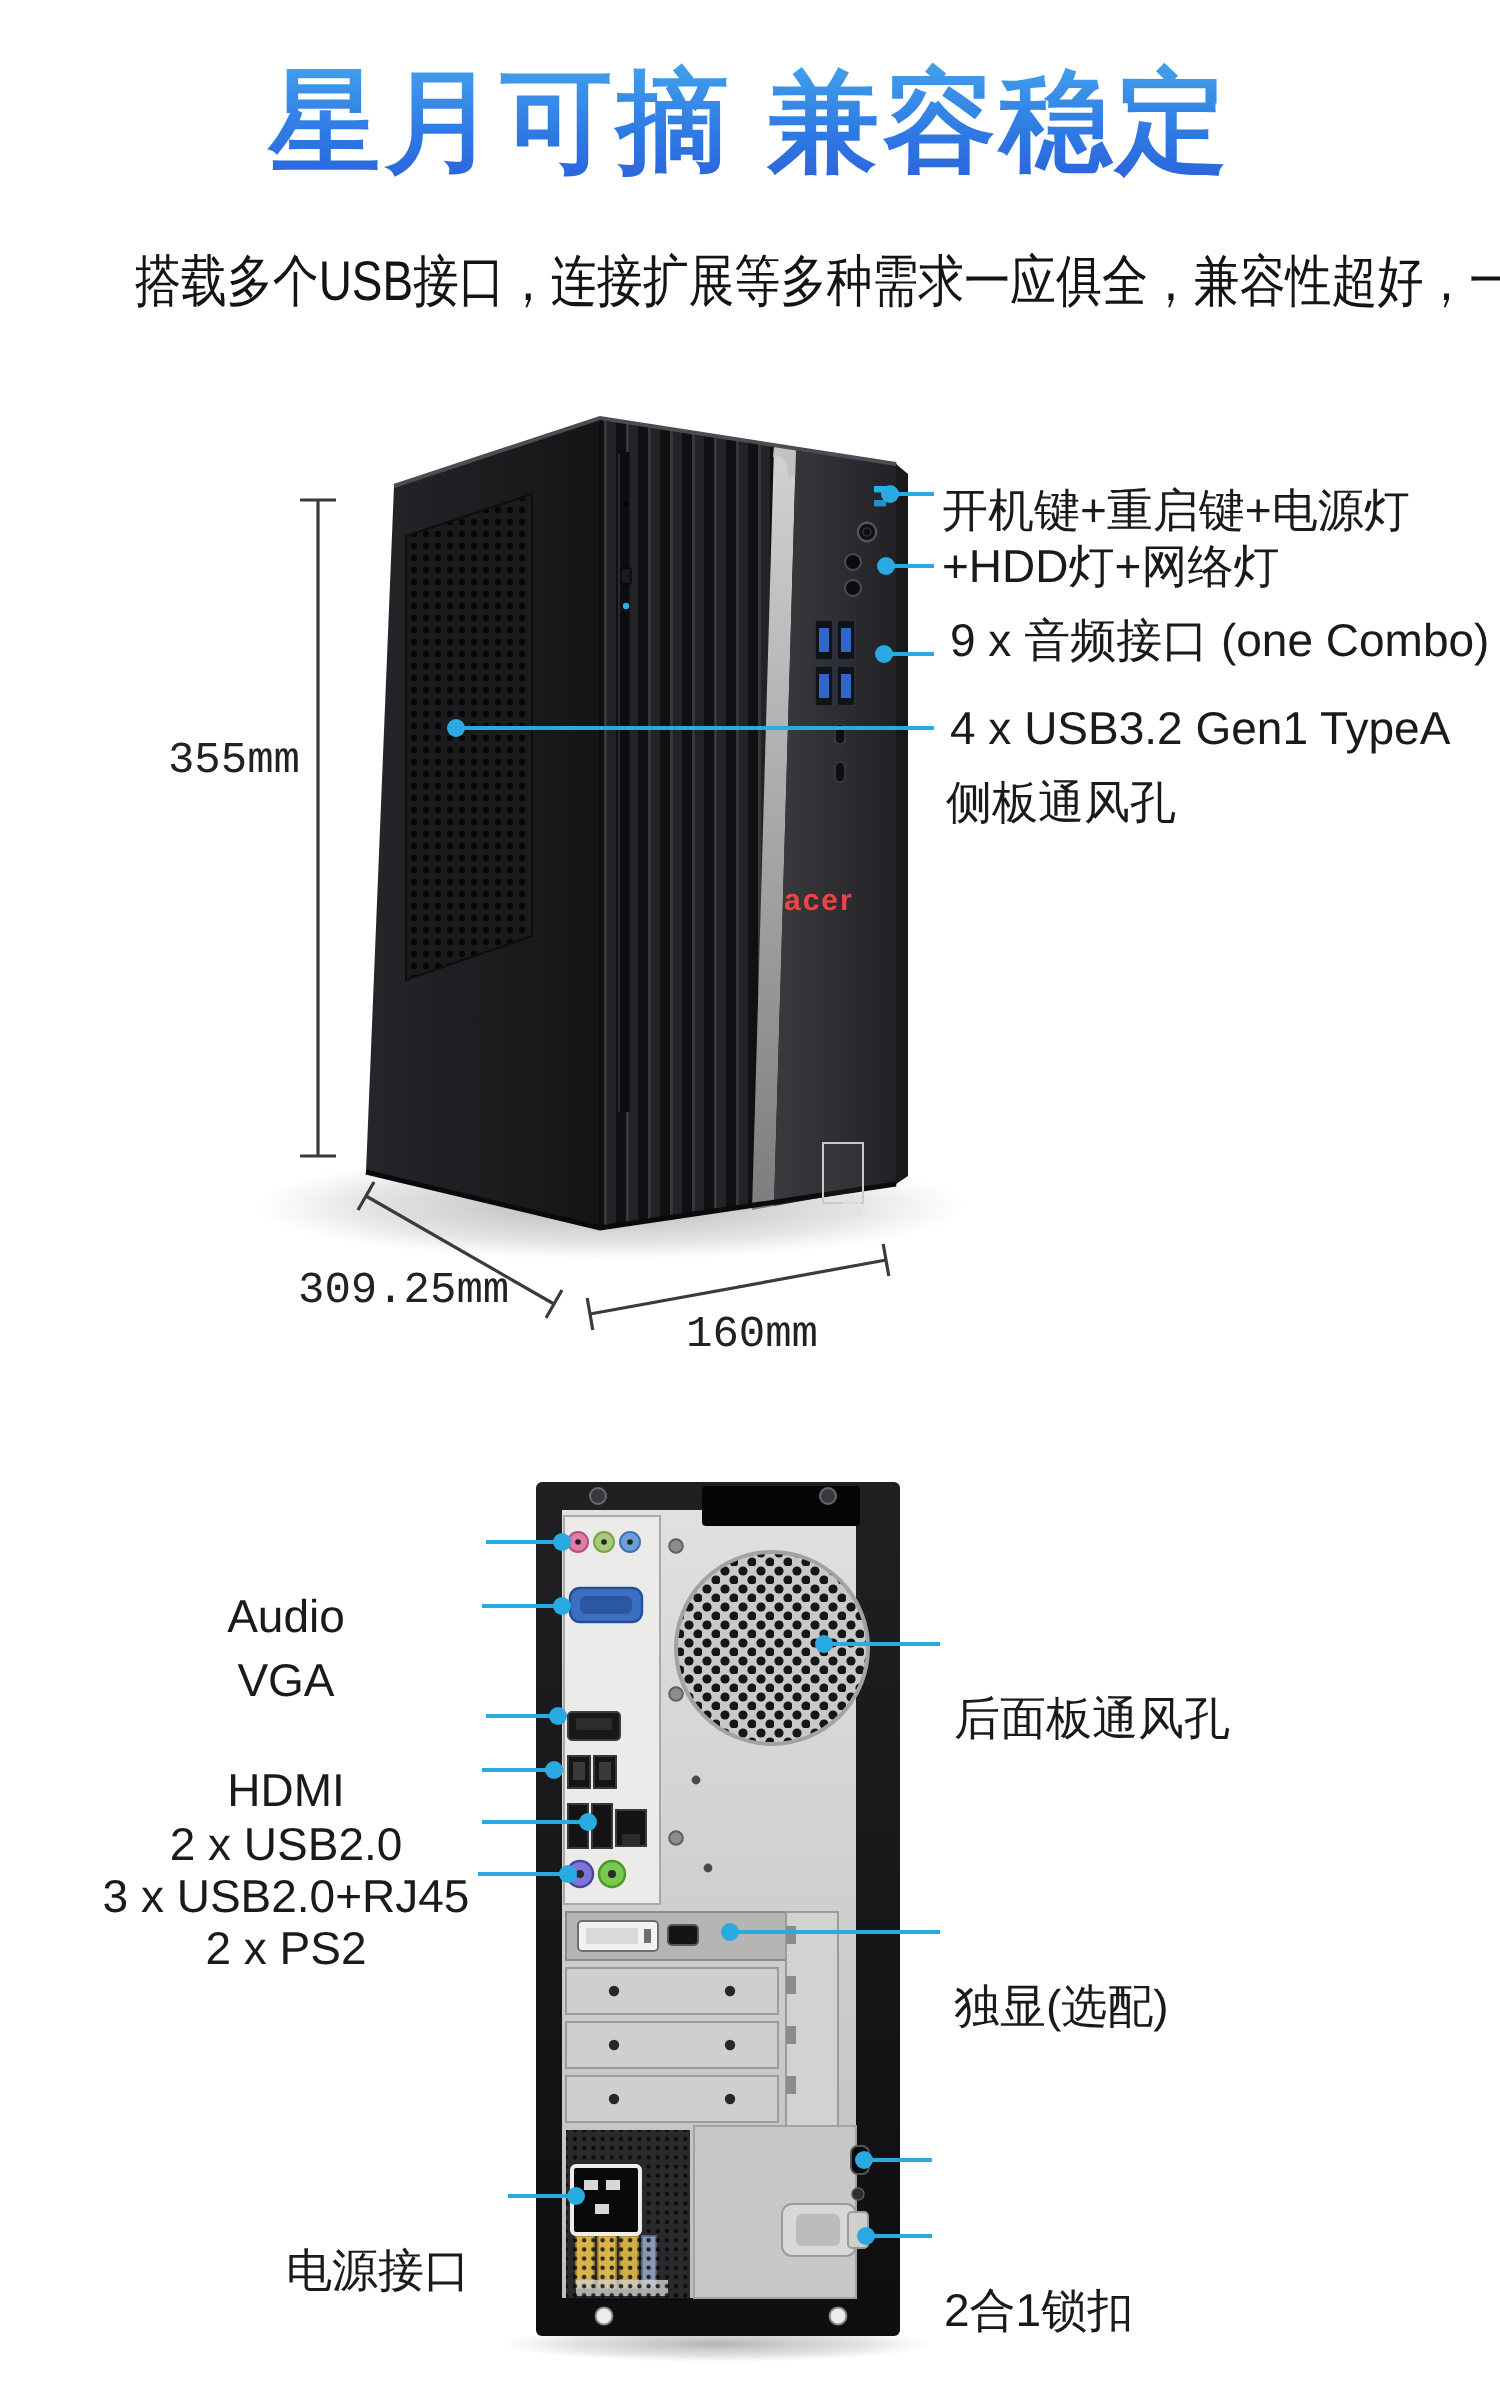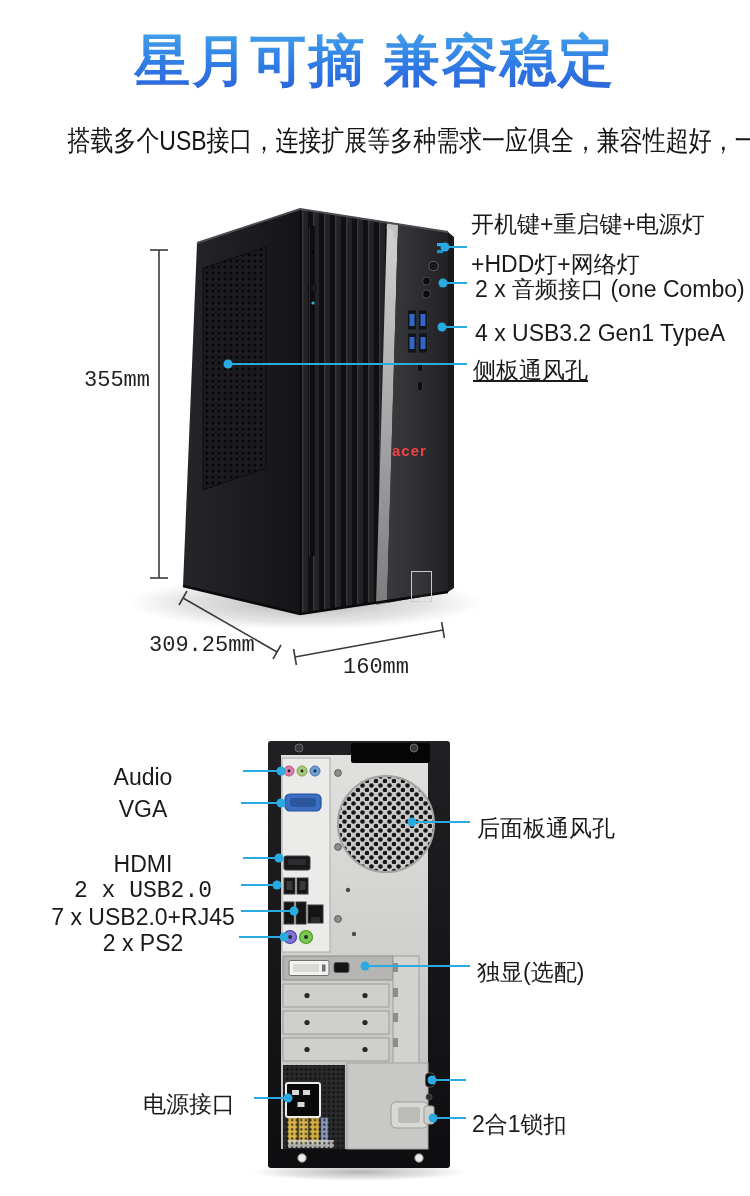--- a/index.html
+++ b/index.html
@@ -7,37 +7,37 @@
         font-family:"Liberation Sans","DejaVu Sans",sans-serif;color:#1a1a1a;}
   .title{position:absolute;left:0;top:24px;width:750px;text-align:center;
          font-size:56px;font-weight:800;letter-spacing:2px;
          background:linear-gradient(180deg,#47a9ec 0%,#2f7ae4 55%,#2a5cd7 100%);
          -webkit-background-clip:text;background-clip:text;
          -webkit-text-fill-color:transparent;color:transparent;}
   .subtitle{position:absolute;left:0;top:122px;width:750px;text-align:center;
             font-size:28px;font-weight:400;color:#141414;white-space:nowrap;
             transform:scaleX(.82);transform-origin:375px 50%;}
   svg.art{position:absolute;left:0;top:0;}
-  .callout{position:absolute;font-size:23px;line-height:40px;color:#1a1a1a;white-space:nowrap;}
+  .callout{position:absolute;font-size:23px;line-height:28px;color:#1a1a1a;white-space:nowrap;margin-top:37px;}
   .pre{white-space:pre-line;}
   .r{text-align:center;}
   .dim{position:absolute;font-size:22px;color:#222;white-space:nowrap;font-family:Liberation Mono, monospace;}
   .brand{position:absolute;left:392px;top:442px;width:40px;font-size:15px;font-weight:bold;
          letter-spacing:1px;color:#ef4444;}
   .badge{position:absolute;left:411px;top:571px;width:19px;height:29px;border:1px solid #c9c9c9;
          color:#e2e2e2;font-size:11px;line-height:1.1;writing-mode:vertical-rl;
          text-align:center;background:rgba(255,255,255,0.04);}
   
   .c1{left:471px;top:204px;}
   .c2{left:475px;top:269px;}
   .c3{left:475px;top:313px;text-align:right;}
-  .c4{left:473px;top:350px;text-decoration:underline;}
+  .c4{left:473px;top:350px;}
   
   .lf{left:48px;width:190px;}
-  .l1{top:757px;} .l2{top:789px;} .l3{top:844px;} .l4{top:871px;font-family:Liberation Mono, monospace;} .l5{top:897px;} .l6{top:923px;}
+  .l1{top:757px;} .l2{top:789px;} .l3{top:844px;} .l4{top:871px;} .l5{top:897px;} .l6{top:923px;}
   .l7{left:128px;width:122px;top:1084px;}
   
   .r1{left:477px;top:808px;}
   .r2{left:477px;top:952px;}
   .r3{left:472px;top:1066px;}
   .r4{left:472px;top:1104px;text-align:center;}
   
   .dh{left:56px;top:368px;width:94px;text-align:right;}
   .dd{left:149px;top:633px;}
   .dw{left:343px;top:655px;}
@@ -299,33 +299,33 @@
       <line x1="296.4" y1="665" x2="293.6" y2="649"></line>
       <line x1="444.4" y1="638" x2="441.6" y2="622"></line>
     </g>
   </svg>
 
   <div class="brand">acer</div>
   <div class="badge">商祺</div>
 
   <div class="callout pre c1">开机键+重启键+电源灯
 +HDD灯+网络灯</div>
-  <div class="callout c2">2 x 音频接口 (one Combo)</div>
+  <div class="callout c2">9 x 音频接口 (one Combo)</div>
   <div class="callout c3">4 x USB3.2 Gen1 TypeA</div>
   <div class="callout c4">侧板通风孔</div>
 
   <div class="dim dh">355mm</div>
   <div class="dim dd">309.25mm</div>
   <div class="dim dw">160mm</div>
 
   <div class="callout r lf l1">Audio</div>
   <div class="callout r lf l2">VGA</div>
   <div class="callout r lf l3">HDMI</div>
   <div class="callout r lf l4">2 x USB2.0</div>
-  <div class="callout r lf l5">7 x USB2.0+RJ45</div>
+  <div class="callout r lf l5">3 x USB2.0+RJ45</div>
   <div class="callout r lf l6">2 x PS2</div>
   <div class="callout r l7">电源接口</div>
 
   <div class="callout r1">后面板通风孔</div>
   <div class="callout r2">独显(选配)</div>
   <div class="callout r4">2合1锁扣</div>
 
 </div>
 
 </body></html>

